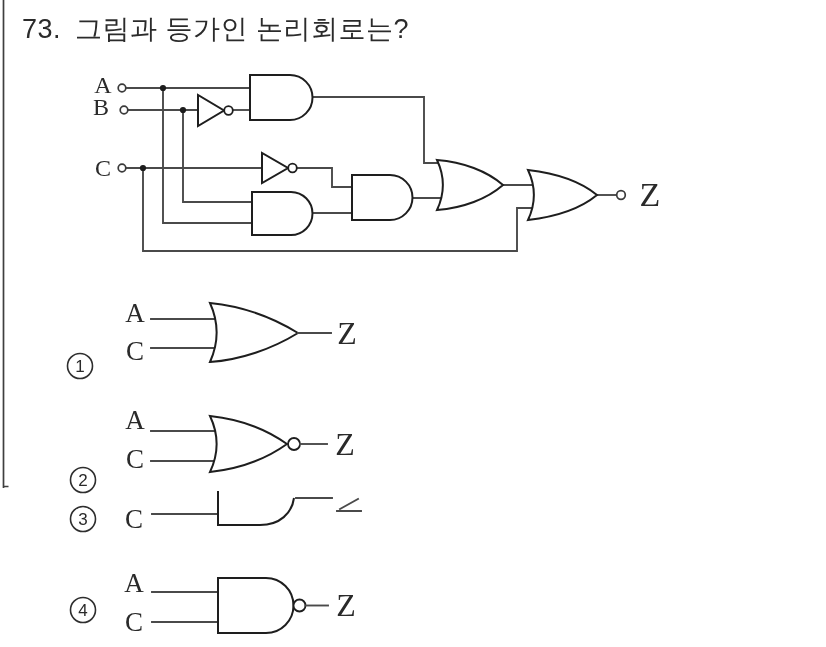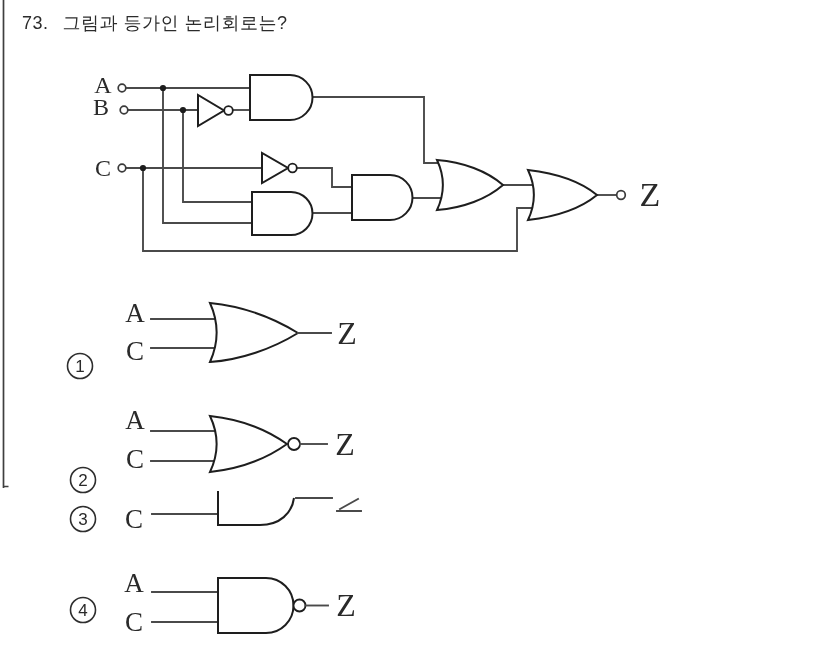--- a/index.html
+++ b/index.html
@@ -6,21 +6,21 @@
   .page{
     position:relative;
     width:826px;height:647px;
     background:#ffffff;
     overflow:hidden;
     font-family:"Liberation Sans", sans-serif;
   }
   .title{
     position:absolute;
     left:22px;top:11px;
-    font-size:18px;
+    font-size:27px;
     color:#2b2b2b;
     letter-spacing:0.5px;
     white-space:nowrap;
   }
   .title .qnum{margin-right:14px;}
   svg{position:absolute;left:0;top:0;}
   .wire{stroke:#4a4a4a;stroke-width:1.9;fill:none;stroke-linecap:square;}
   .gate{stroke:#1e1e1e;stroke-width:2;fill:#ffffff;}
   .gate-open{stroke:#1e1e1e;stroke-width:2;fill:none;}
   .bubble{stroke:#1e1e1e;stroke-width:1.8;fill:#ffffff;}

